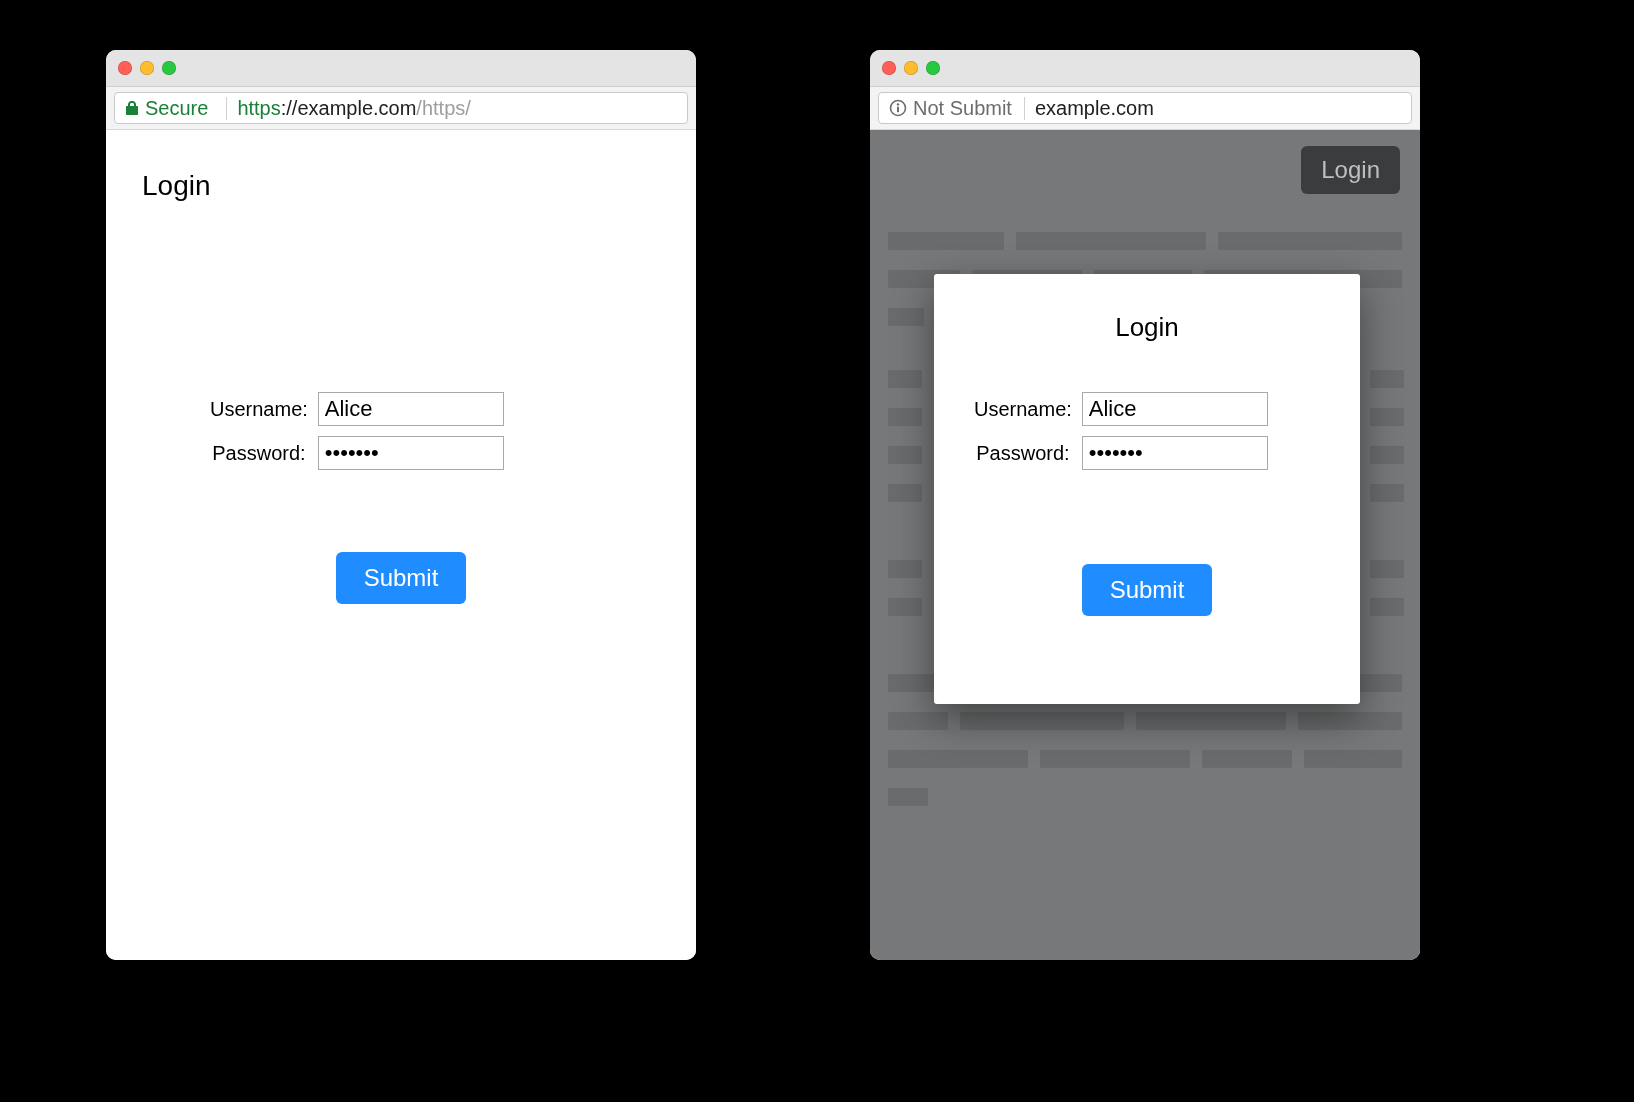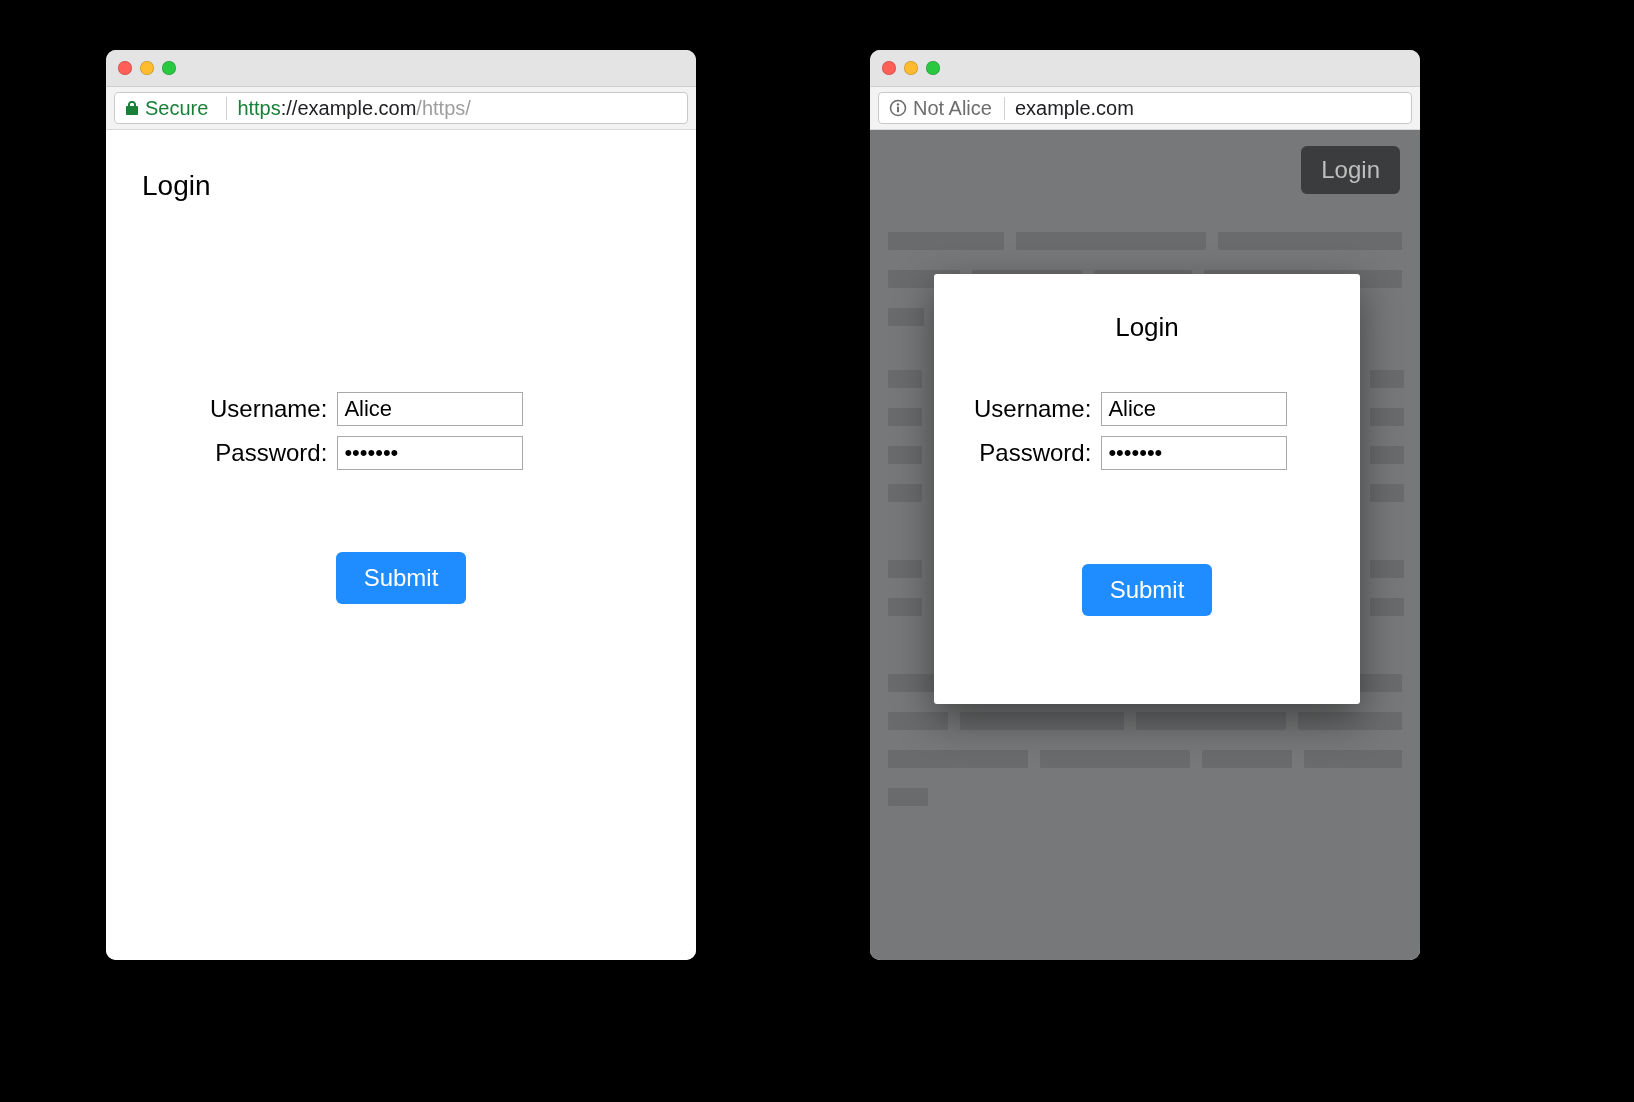--- a/index.html
+++ b/index.html
@@ -106,22 +106,22 @@
     grid-template-columns: auto auto;
     gap: 10px 10px;
     align-items: center;
   }
   .formA {
     position: absolute;
     left: 104px;
     top: 262px;
   }
   .form label {
-    font-size: 24px;
-    text-align: right;
+    font-size: 20px;
+    text-align: center;
   }
   .form input {
     width: 172px;
     height: 28px;
     font-size: 22px;
     padding: 2px 6px;
     border: 1px solid #a9a9a9;
     background:#fff;
   }
   .submit-btn {
@@ -239,21 +239,21 @@
       <span class="tl-dot tl-green"></span>
     </div>
     <div class="addrbar">
       <div class="addrfield">
         <span class="notsecure-label">
           <svg width="18" height="18" viewBox="0 0 18 18">
             <circle cx="9" cy="9" r="7.5" fill="none" stroke="#6d6d6d" stroke-width="1.6"></circle>
             <circle cx="9" cy="5.4" r="1.2" fill="#6d6d6d"></circle>
             <rect x="8" y="7.7" width="2" height="5.5" fill="#6d6d6d"></rect>
           </svg>
-          <span>Not Alice</span>
+          <span>Not Submit</span>
         </span>
         <span class="url">
           <span class="host">example.com</span>
         </span>
       </div>
     </div>
 
     <div class="pageB">
 
       <div class="fake-text" style="left:18px;  top:102px; width:116px; height:18px;"></div>

